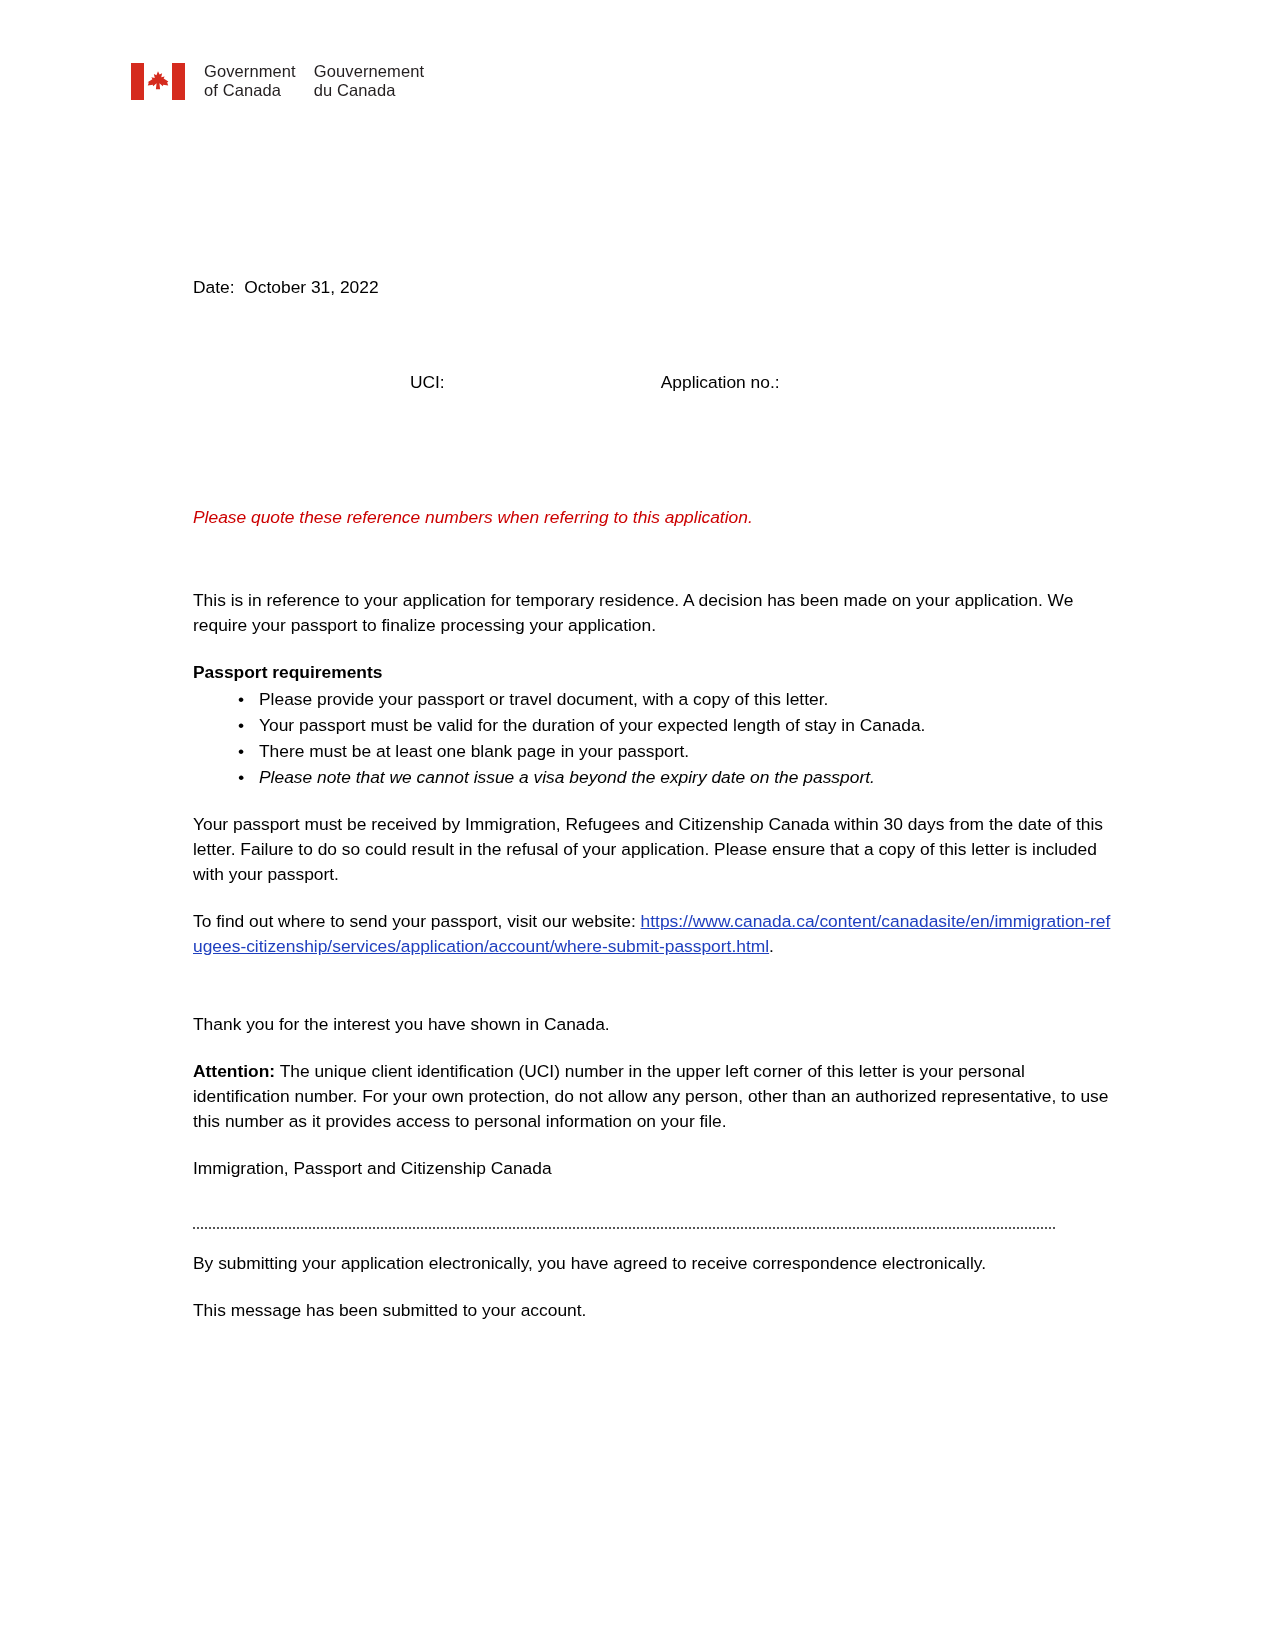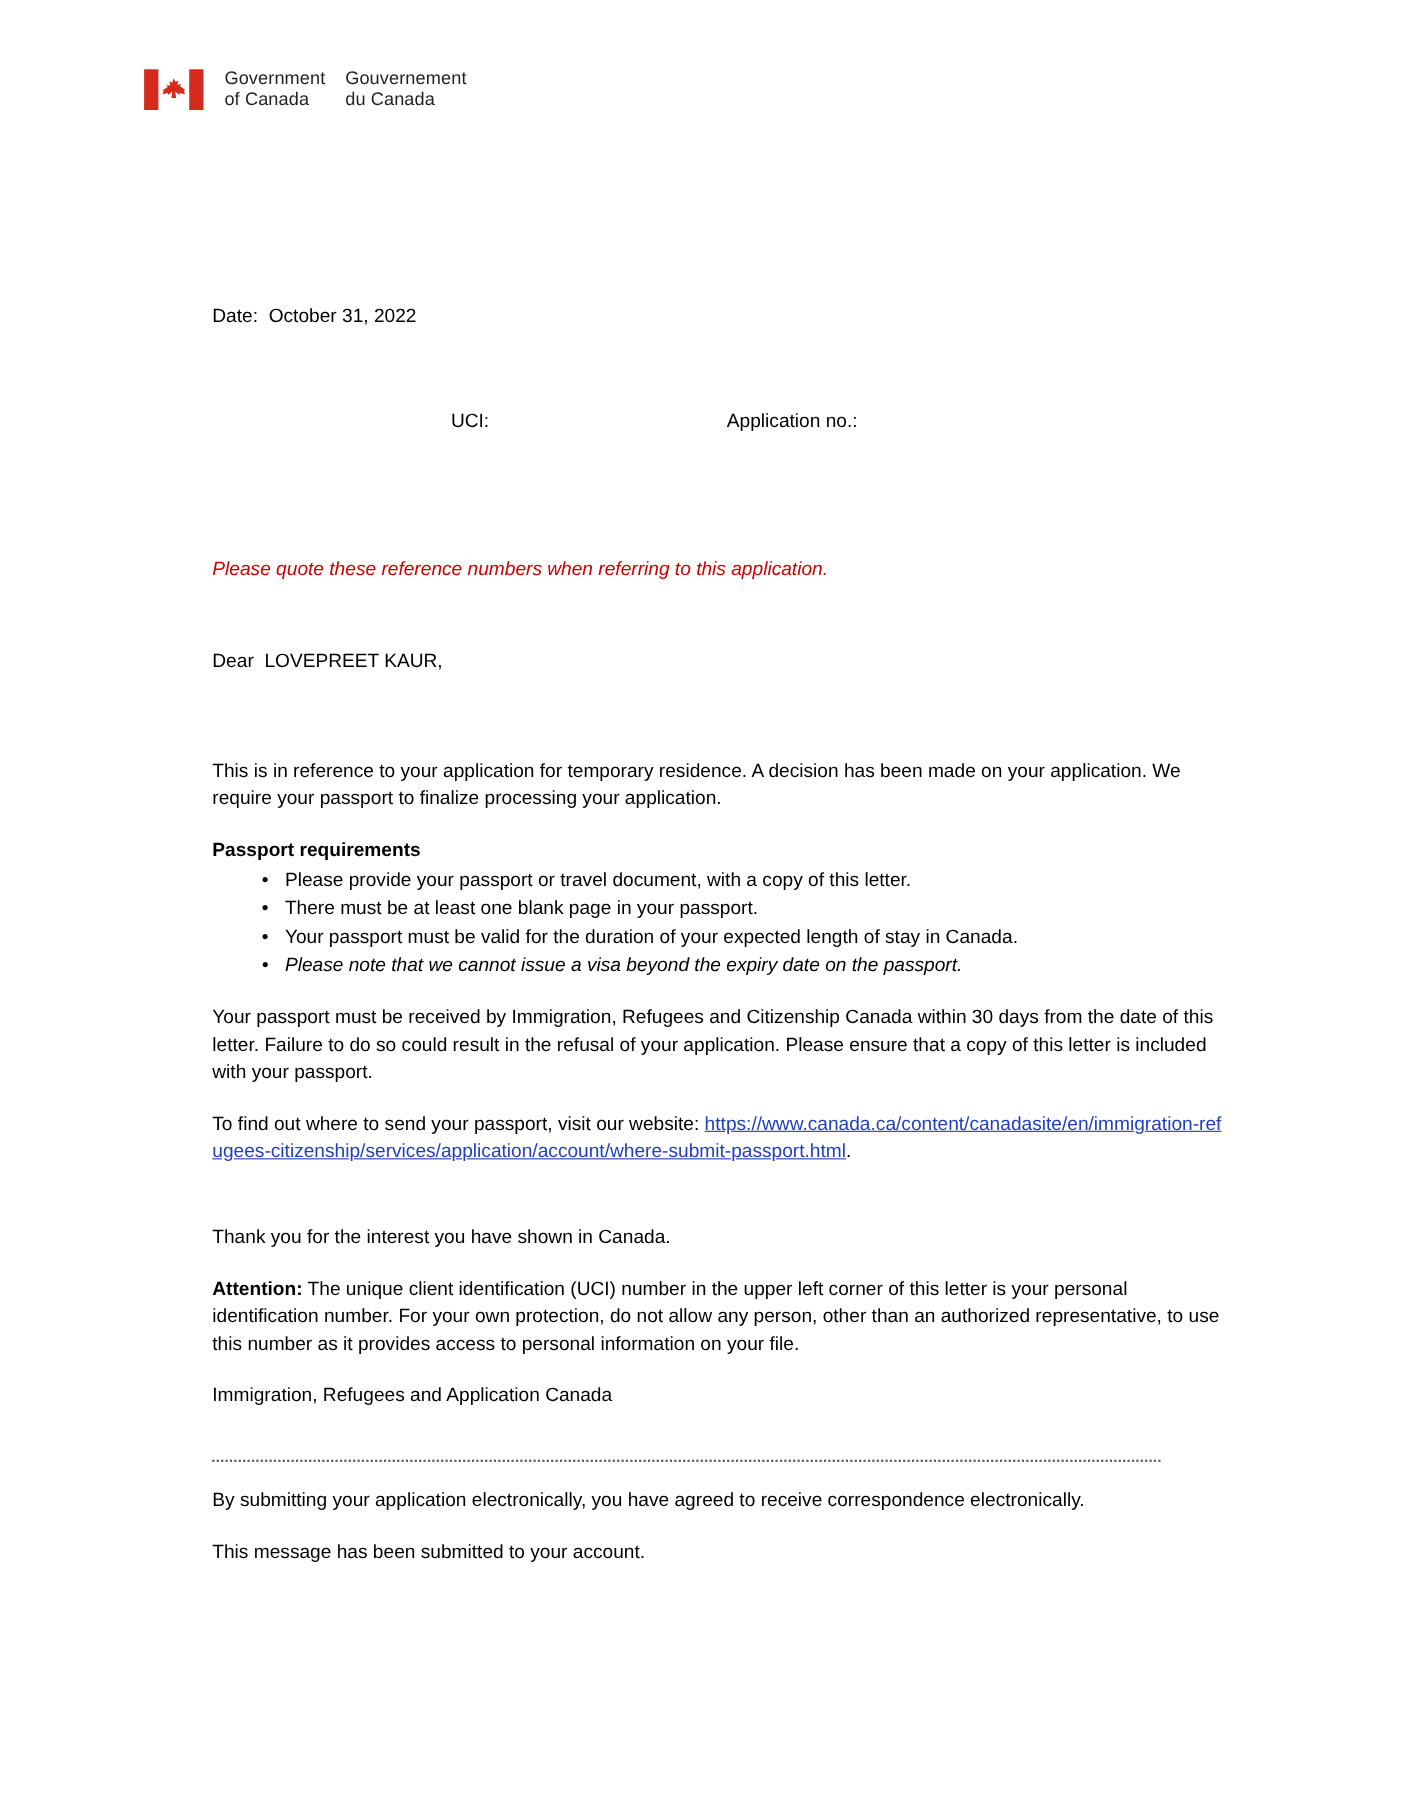--- a/index.html
+++ b/index.html
@@ -219,43 +219,42 @@
       <div class="uci-label">
         <span>UCI:</span>
       </div>
       <div class="app-label">
         <span>Application no.:</span>
       </div>
     </div>
 
     <div class="quote-note">Please quote these reference numbers when referring to this application.</div>
 
-    <div class="salutation">Dear  LOVEPREET KAUR,</div>
 
     <p class="para">This is in reference to your application for temporary residence. A decision has been made on your application. We require your passport to finalize processing your application.</p>
 
     <div class="section-title">Passport requirements</div>
     <ul class="reqs">
       <li>Please provide your passport or travel document, with a copy of this letter.</li>
+      <li>Your passport must be valid for the duration of your expected length of stay in Canada.</li>
       <li>There must be at least one blank page in your passport.</li>
-      <li>Your passport must be valid for the duration of your expected length of stay in Canada.</li>
       <li class="italic">Please note that we cannot issue a visa beyond the expiry date on the passport.</li>
     </ul>
 
     <p class="para">Your passport must be received by Immigration, Refugees and Citizenship Canada within 30 days from the date of this letter. Failure to do so could result in the refusal of your application. Please ensure that a copy of this letter is included with your passport.</p>
 
     <p class="para"><span>To find out where to send your passport, visit our website: </span><a class="link" href="#">https://www.canada.ca/content/canadasite/en/immigration-refugees-citizenship/services/application/account/where-submit-passport.html</a><span>.</span></p>
 
     <div class="spacer-sm"></div>
 
     <p class="para">Thank you for the interest you have shown in Canada.</p>
 
     <p class="para"><span class="bold">Attention:</span><span>  The unique client identification (UCI) number in the upper left corner of this letter is your personal identification number. For your own protection, do not allow any person, other than an authorized representative, to use this number as it provides access to personal information on your file.</span></p>
 
-    <p class="para signature-line">Immigration, Refugees and Application Canada</p>
+    <p class="para signature-line">Immigration, Passport and Citizenship Canada</p>
 
     <hr class="divider">
 
     <p class="para">By submitting your application electronically, you have agreed to receive correspondence electronically.</p>
 
     <p class="para">This message has been submitted to your account.</p>
 
   </div>
 
   <div class="footer">

